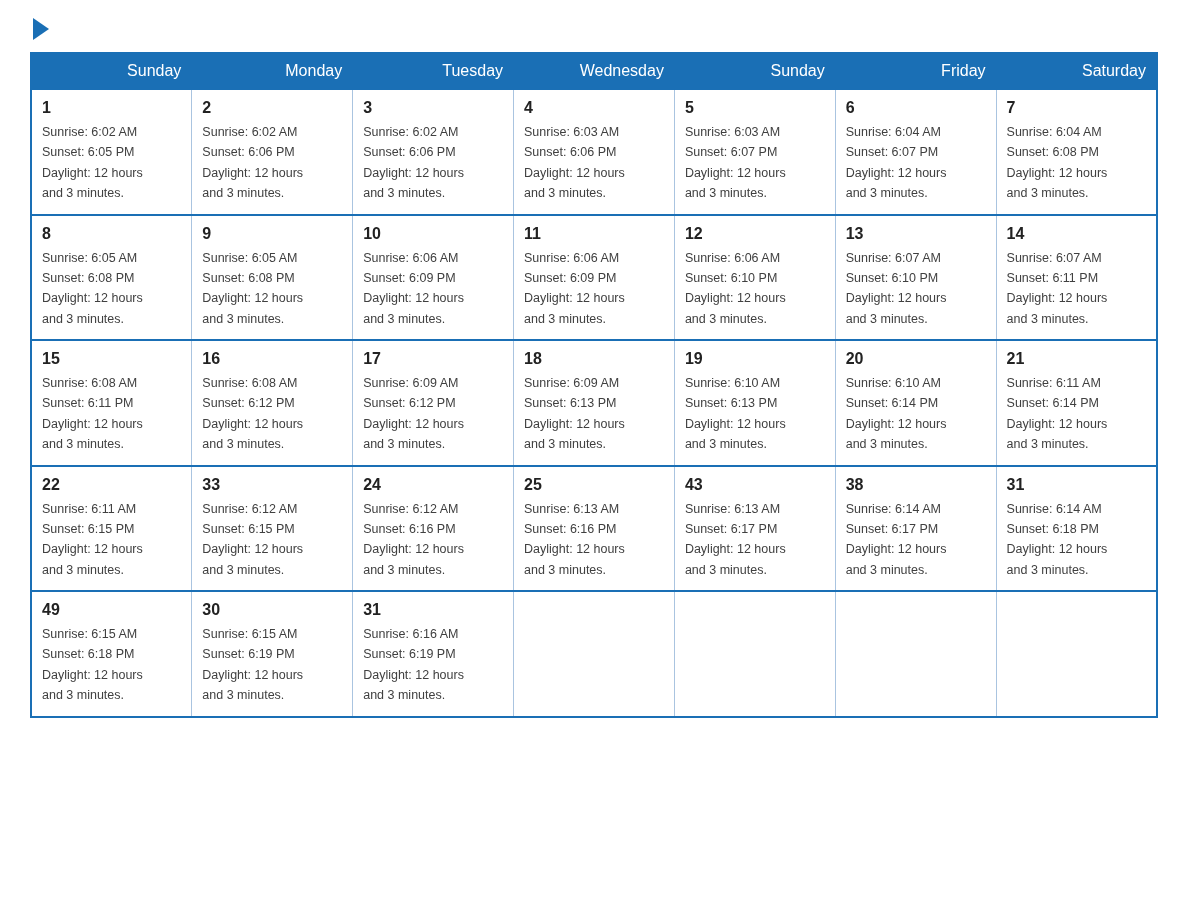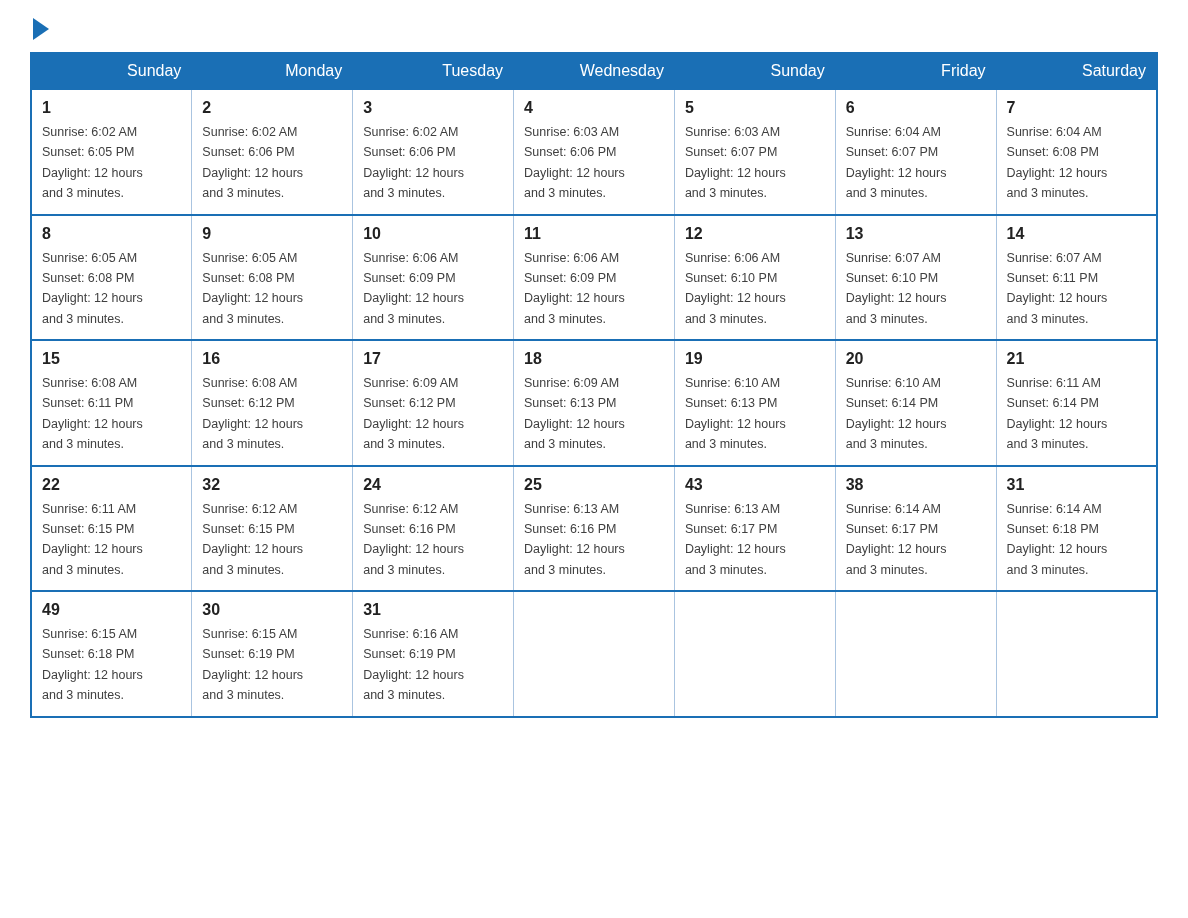--- a/index.html
+++ b/index.html
@@ -162,21 +162,21 @@
         <td><span class="day-number">15</span><span class="day-info">Sunrise: 6:08 AM<br>Sunset: 6:11 PM<br>Daylight: 12 hours<br>and 3 minutes.</span></td>
         <td><span class="day-number">16</span><span class="day-info">Sunrise: 6:08 AM<br>Sunset: 6:12 PM<br>Daylight: 12 hours<br>and 3 minutes.</span></td>
         <td><span class="day-number">17</span><span class="day-info">Sunrise: 6:09 AM<br>Sunset: 6:12 PM<br>Daylight: 12 hours<br>and 3 minutes.</span></td>
         <td><span class="day-number">18</span><span class="day-info">Sunrise: 6:09 AM<br>Sunset: 6:13 PM<br>Daylight: 12 hours<br>and 3 minutes.</span></td>
         <td><span class="day-number">19</span><span class="day-info">Sunrise: 6:10 AM<br>Sunset: 6:13 PM<br>Daylight: 12 hours<br>and 3 minutes.</span></td>
         <td><span class="day-number">20</span><span class="day-info">Sunrise: 6:10 AM<br>Sunset: 6:14 PM<br>Daylight: 12 hours<br>and 3 minutes.</span></td>
         <td><span class="day-number">21</span><span class="day-info">Sunrise: 6:11 AM<br>Sunset: 6:14 PM<br>Daylight: 12 hours<br>and 3 minutes.</span></td>
       </tr>
       <tr>
         <td><span class="day-number">22</span><span class="day-info">Sunrise: 6:11 AM<br>Sunset: 6:15 PM<br>Daylight: 12 hours<br>and 3 minutes.</span></td>
-        <td><span class="day-number">32</span><span class="day-info">Sunrise: 6:12 AM<br>Sunset: 6:15 PM<br>Daylight: 12 hours<br>and 3 minutes.</span></td>
+        <td><span class="day-number">33</span><span class="day-info">Sunrise: 6:12 AM<br>Sunset: 6:15 PM<br>Daylight: 12 hours<br>and 3 minutes.</span></td>
         <td><span class="day-number">24</span><span class="day-info">Sunrise: 6:12 AM<br>Sunset: 6:16 PM<br>Daylight: 12 hours<br>and 3 minutes.</span></td>
         <td><span class="day-number">25</span><span class="day-info">Sunrise: 6:13 AM<br>Sunset: 6:16 PM<br>Daylight: 12 hours<br>and 3 minutes.</span></td>
         <td><span class="day-number">43</span><span class="day-info">Sunrise: 6:13 AM<br>Sunset: 6:17 PM<br>Daylight: 12 hours<br>and 3 minutes.</span></td>
         <td><span class="day-number">38</span><span class="day-info">Sunrise: 6:14 AM<br>Sunset: 6:17 PM<br>Daylight: 12 hours<br>and 3 minutes.</span></td>
         <td><span class="day-number">31</span><span class="day-info">Sunrise: 6:14 AM<br>Sunset: 6:18 PM<br>Daylight: 12 hours<br>and 3 minutes.</span></td>
       </tr>
       <tr>
         <td><span class="day-number">49</span><span class="day-info">Sunrise: 6:15 AM<br>Sunset: 6:18 PM<br>Daylight: 12 hours<br>and 3 minutes.</span></td>
         <td><span class="day-number">30</span><span class="day-info">Sunrise: 6:15 AM<br>Sunset: 6:19 PM<br>Daylight: 12 hours<br>and 3 minutes.</span></td>
         <td><span class="day-number">31</span><span class="day-info">Sunrise: 6:16 AM<br>Sunset: 6:19 PM<br>Daylight: 12 hours<br>and 3 minutes.</span></td>

